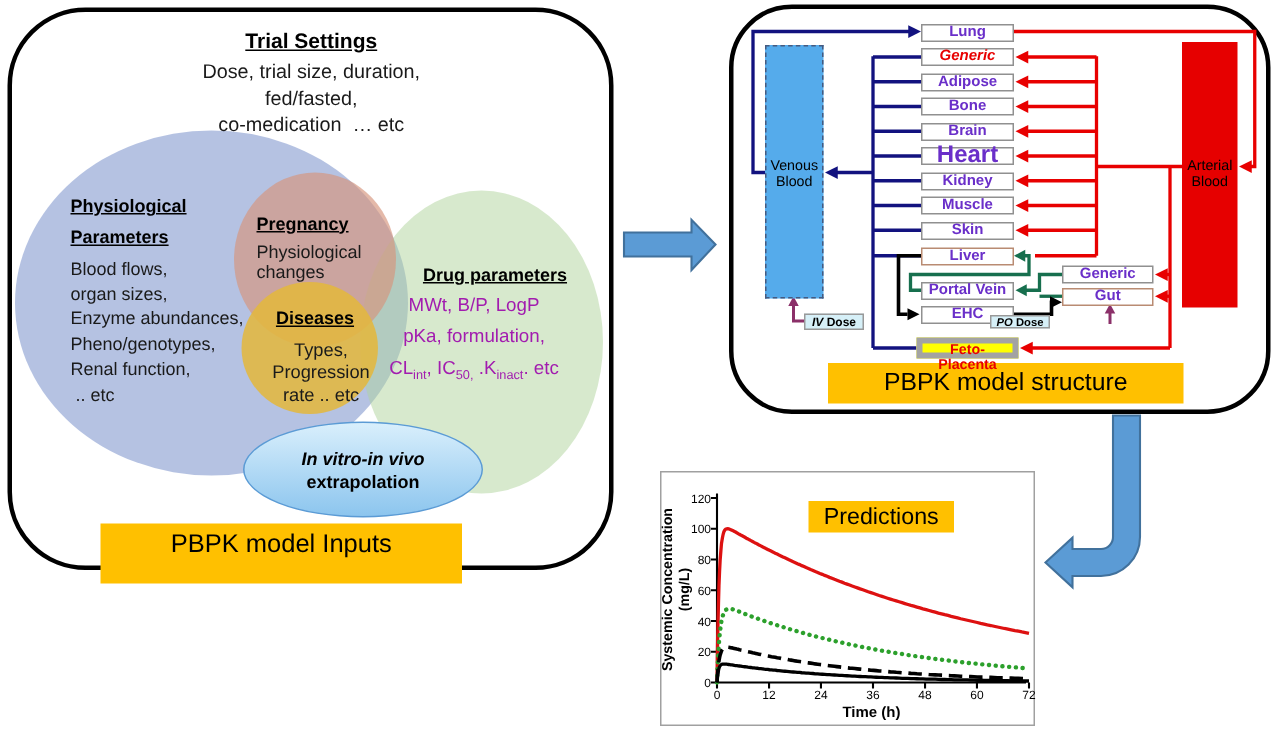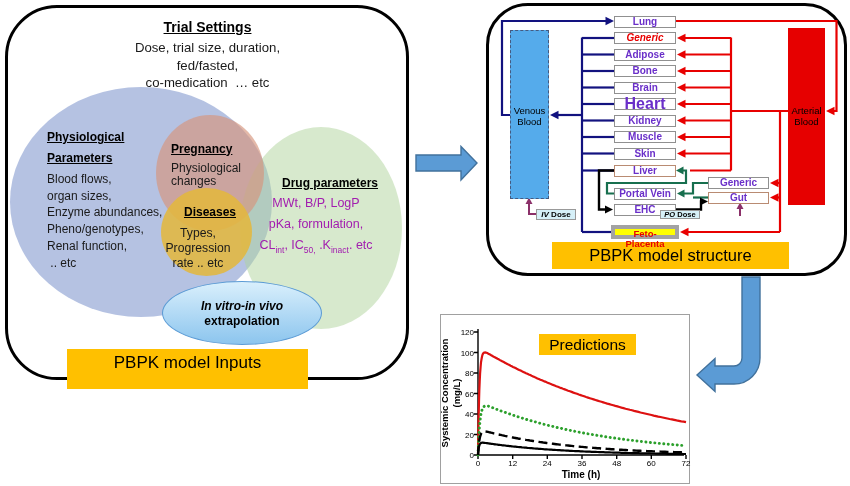--- a/index.html
+++ b/index.html
@@ -20,21 +20,21 @@
 <div class="ell" style="left:161px;top:188px;width:91px;height:88px;background:rgba(226,183,63,0.88);"></div>
 <div class="ell" style="left:162px;top:281px;width:160px;height:64px;background:linear-gradient(#d9effc,#8cc5ee);border:1.5px solid #5b9bd5;"></div>
 
 <div class="abs ctr" style="left:105px;top:19px;width:205px;font-size:14px;font-weight:bold;text-decoration:underline;color:#000;">Trial Settings</div>
 <div class="abs ctr" style="left:55px;top:39px;width:305px;font-size:13.2px;line-height:17.5px;color:#1a1a1a;">Dose, trial size, duration,<br>fed/fasted,<br>co-medication&nbsp; … etc</div>
 <div class="abs" style="left:47px;top:127px;font-size:12px;font-weight:bold;text-decoration:underline;color:#000;line-height:21px;">Physiological<br>Parameters</div>
 <div class="abs" style="left:47px;top:170.6px;font-size:12px;line-height:16.9px;color:#1a1a1a;">Blood flows,<br>organ sizes,<br>Enzyme abundances,<br>Pheno/genotypes,<br>Renal function,<br>&nbsp;.. etc</div>
 <div class="abs" style="left:171px;top:141.5px;font-size:12px;font-weight:bold;text-decoration:underline;color:#000;">Pregnancy</div>
 <div class="abs" style="left:171px;top:162px;font-size:12px;line-height:13.1px;color:#1a1a1a;">Physiological<br>changes</div>
 <div class="abs ctr" style="left:160px;top:205px;width:100px;font-size:12px;font-weight:bold;text-decoration:underline;color:#000;">Diseases</div>
-<div class="abs ctr" style="left:148px;top:225.7px;width:100px;font-size:12.2px;line-height:15px;color:#1a1a1a;text-align:center;">Types,<br>Progression<br>rate .. etc</div>
+<div class="abs ctr" style="left:164px;top:225.7px;width:100px;font-size:12.2px;line-height:15px;color:#1a1a1a;text-align:center;">Types,<br>Progression<br>rate .. etc</div>
 <div class="abs ctr" style="left:255px;top:176px;width:150px;font-size:12px;font-weight:bold;text-decoration:underline;color:#000;">Drug parameters</div>
 <div class="abs ctr" style="left:236px;top:193.2px;width:160px;font-size:12.5px;line-height:21px;color:#a21caf;">MWt, B/P, LogP<br>pKa, formulation,<br><span style="font-size:12.5px">CL<sub style="font-size:8.5px">int</sub>, IC<sub style="font-size:8.5px">50,</sub> .K<sub style="font-size:8.5px">inact</sub>. etc</span></div>
 <div class="abs ctr" style="left:162px;top:298.5px;width:160px;font-size:12px;font-weight:bold;color:#000;line-height:15.5px;"><span style="font-style:italic;margin-top:28px;">In vitro-in vivo</span><br>extrapolation</div>
 <div class="abs ctr" style="left:67px;top:349px;width:241px;height:40px;background:#ffc000;font-size:17px;line-height:28px;color:#000;">PBPK model Inputs</div>
 
 <div class="abs" style="left:486px;top:3px;width:361px;height:273px;border:3px solid #000;border-radius:42px;background:#fff;"></div>
 <div class="abs ctr" style="left:552px;top:242px;width:237px;height:27px;background:#ffc000;font-size:16.5px;line-height:27px;color:#000;">PBPK model structure</div>
 
 <svg width="850" height="486" viewBox="0 0 850 486" style="position:absolute;left:0;top:0">
 <g stroke="#12127f" stroke-width="2.2" fill="none">

